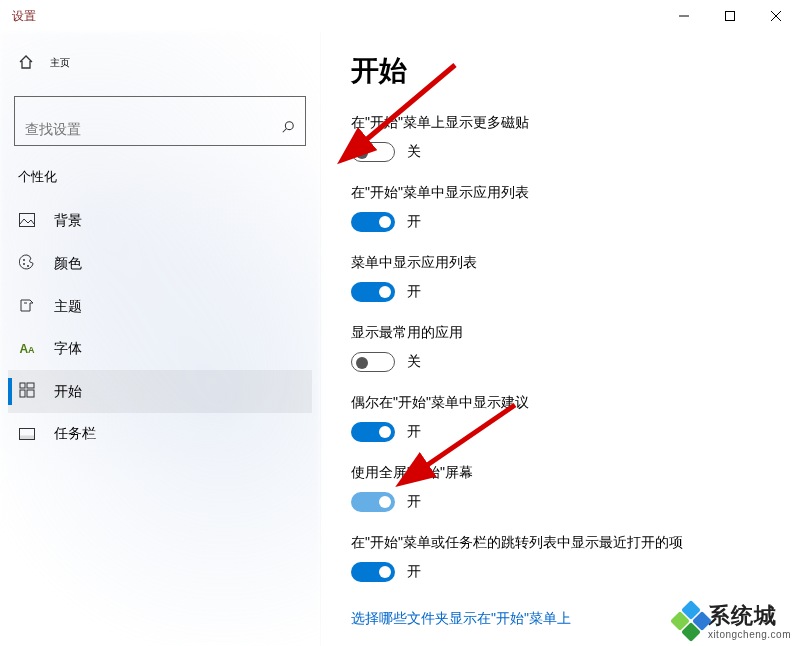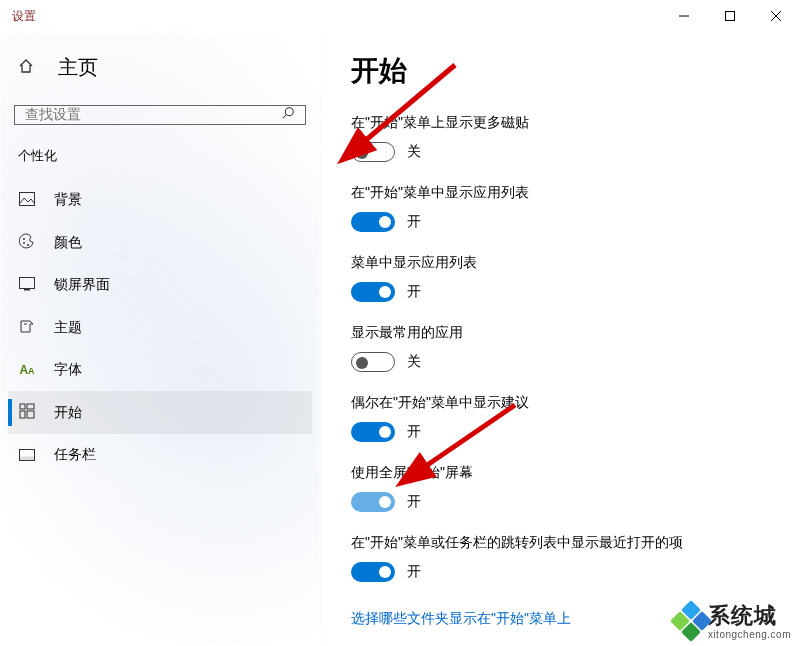--- a/index.html
+++ b/index.html
@@ -12,22 +12,22 @@
   .body { flex: 1; display: flex; min-height: 0; }
   .sidebar { width: 320px; padding: 14px 8px 0 8px; position: relative; }
   .sidebar::before{
     content:""; position:absolute; inset:0;
     background: radial-gradient(circle at 70% 60%, rgba(180,200,230,0.25), rgba(255,255,255,0) 60%),
                 radial-gradient(circle at 30% 30%, rgba(200,210,230,0.25), rgba(255,255,255,0) 55%);
     filter: blur(2px);
     pointer-events:none;
   }
   .sidebar > * { position: relative; }
-  .home { display:flex; align-items:center; gap:24px; padding:8px 8px 8px 10px; font-size:20px; color:#000; }
-  .searchbox { margin: 16px 6px 18px 6px; height:20px; border:1px solid #666; display:flex; align-items:flex-start; padding:0 10px; }
+  .home { display:flex; align-items:center; gap:16px; padding:8px 8px 8px 10px; font-size:10px; color:#000; }
+  .searchbox { margin: 16px 6px 18px 6px; height:50px; border:1px solid #666; display:flex; align-items:flex-end; padding:8px 10px; }
   .searchbox input { flex:1; border:none; outline:none; font-size:14px; background:transparent; }
   .searchbox .searchicon { font-size:14px; color:#333; transform: scaleX(-1); }
   .section-title { font-size:13px; font-weight:400; padding:4px 10px 14px 10px; }
   .navlist { display:flex; flex-direction:column; }
   .navitem { display:flex; align-items:center; gap:18px; padding:12px 10px; font-size:14px; color:#000; position:relative; }
   .navitem .icon { width:18px; text-align:center; font-size:15px; color:#4d7c0f; }
   .navitem.selected { background: rgba(0,0,0,0.06); }
   .navitem.selected::before { content:""; position:absolute; left:0; top:8px; bottom:8px; width:4px; background:#0078d4; }
   .content { flex:1; padding: 20px 20px 0 30px; overflow:auto; border-left:1px solid rgba(0,0,0,0.02); }
   .page-title { font-size:28px; font-weight:600; margin-bottom:24px; }
@@ -115,27 +115,20 @@
         <div class="navitem">
           <span class="icon"><svg width="16" height="16" viewBox="0 0 16 16">
                 <path d="M8 1 A7 7 0 1 0 14 10 C14 8 12 9 11 8 C10 7 11 5 12 5 A5 5 0 0 0 8 1 Z" fill="none" stroke="#333"></path>
                 <circle cx="5" cy="6" r="1" fill="#333"></circle>
                 <circle cx="5" cy="10" r="1" fill="#333"></circle>
                 <circle cx="9" cy="12" r="1" fill="#333"></circle>
               </svg></span>
           <span>颜色</span>
         </div>
         <div class="navitem">
-          <span class="icon"><svg width="16" height="14" viewBox="0 0 16 14">
-                <rect x="0.5" y="0.5" width="15" height="11" fill="none" stroke="#333"></rect>
-                <rect x="5" y="12" width="6" height="1.5" fill="#333"></rect>
-              </svg></span>
-          <span>锁屏界面</span>
-        </div>
-        <div class="navitem">
           <span class="icon"><svg width="16" height="16" viewBox="0 0 16 16">
                 <path d="M2 3 H11 L14 6 L11 6 L11 14 H2 Z" fill="none" stroke="#333"></path>
                 <path d="M5 6 H8" stroke="#333"></path>
               </svg></span>
           <span>主题</span>
         </div>
         <div class="navitem">
           <span class="icon" style="font-size:12px; font-weight:600;">A<span style="font-size:9px;">A</span></span>
           <span>字体</span>
         </div>

